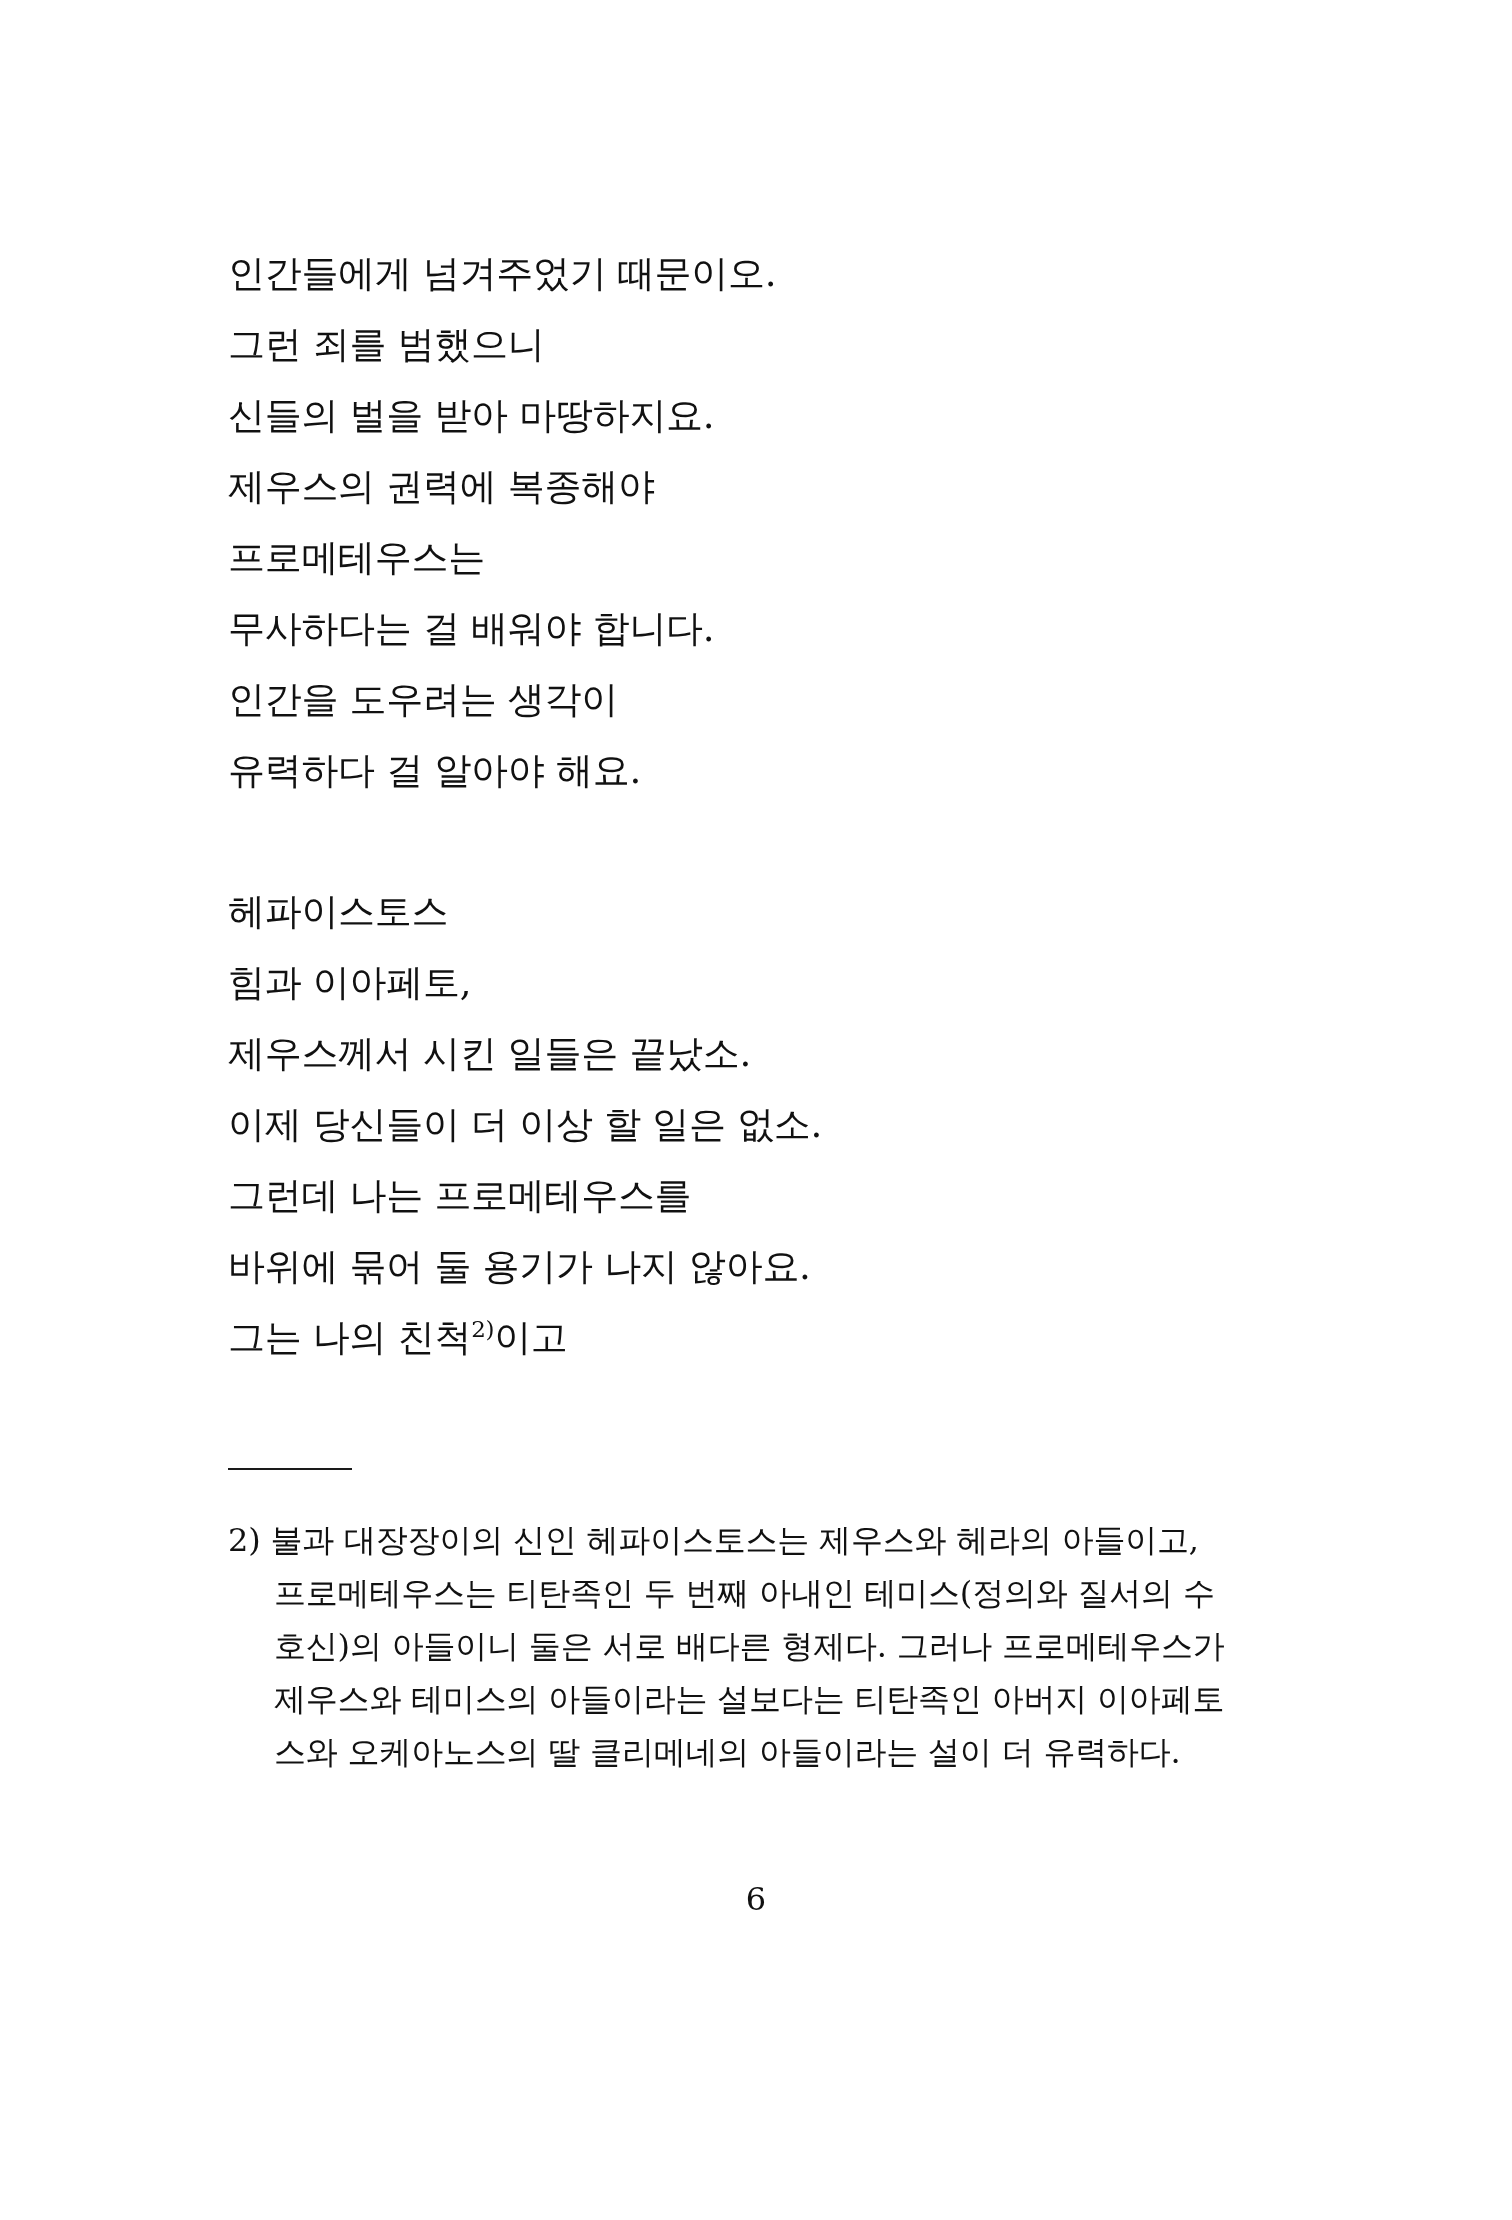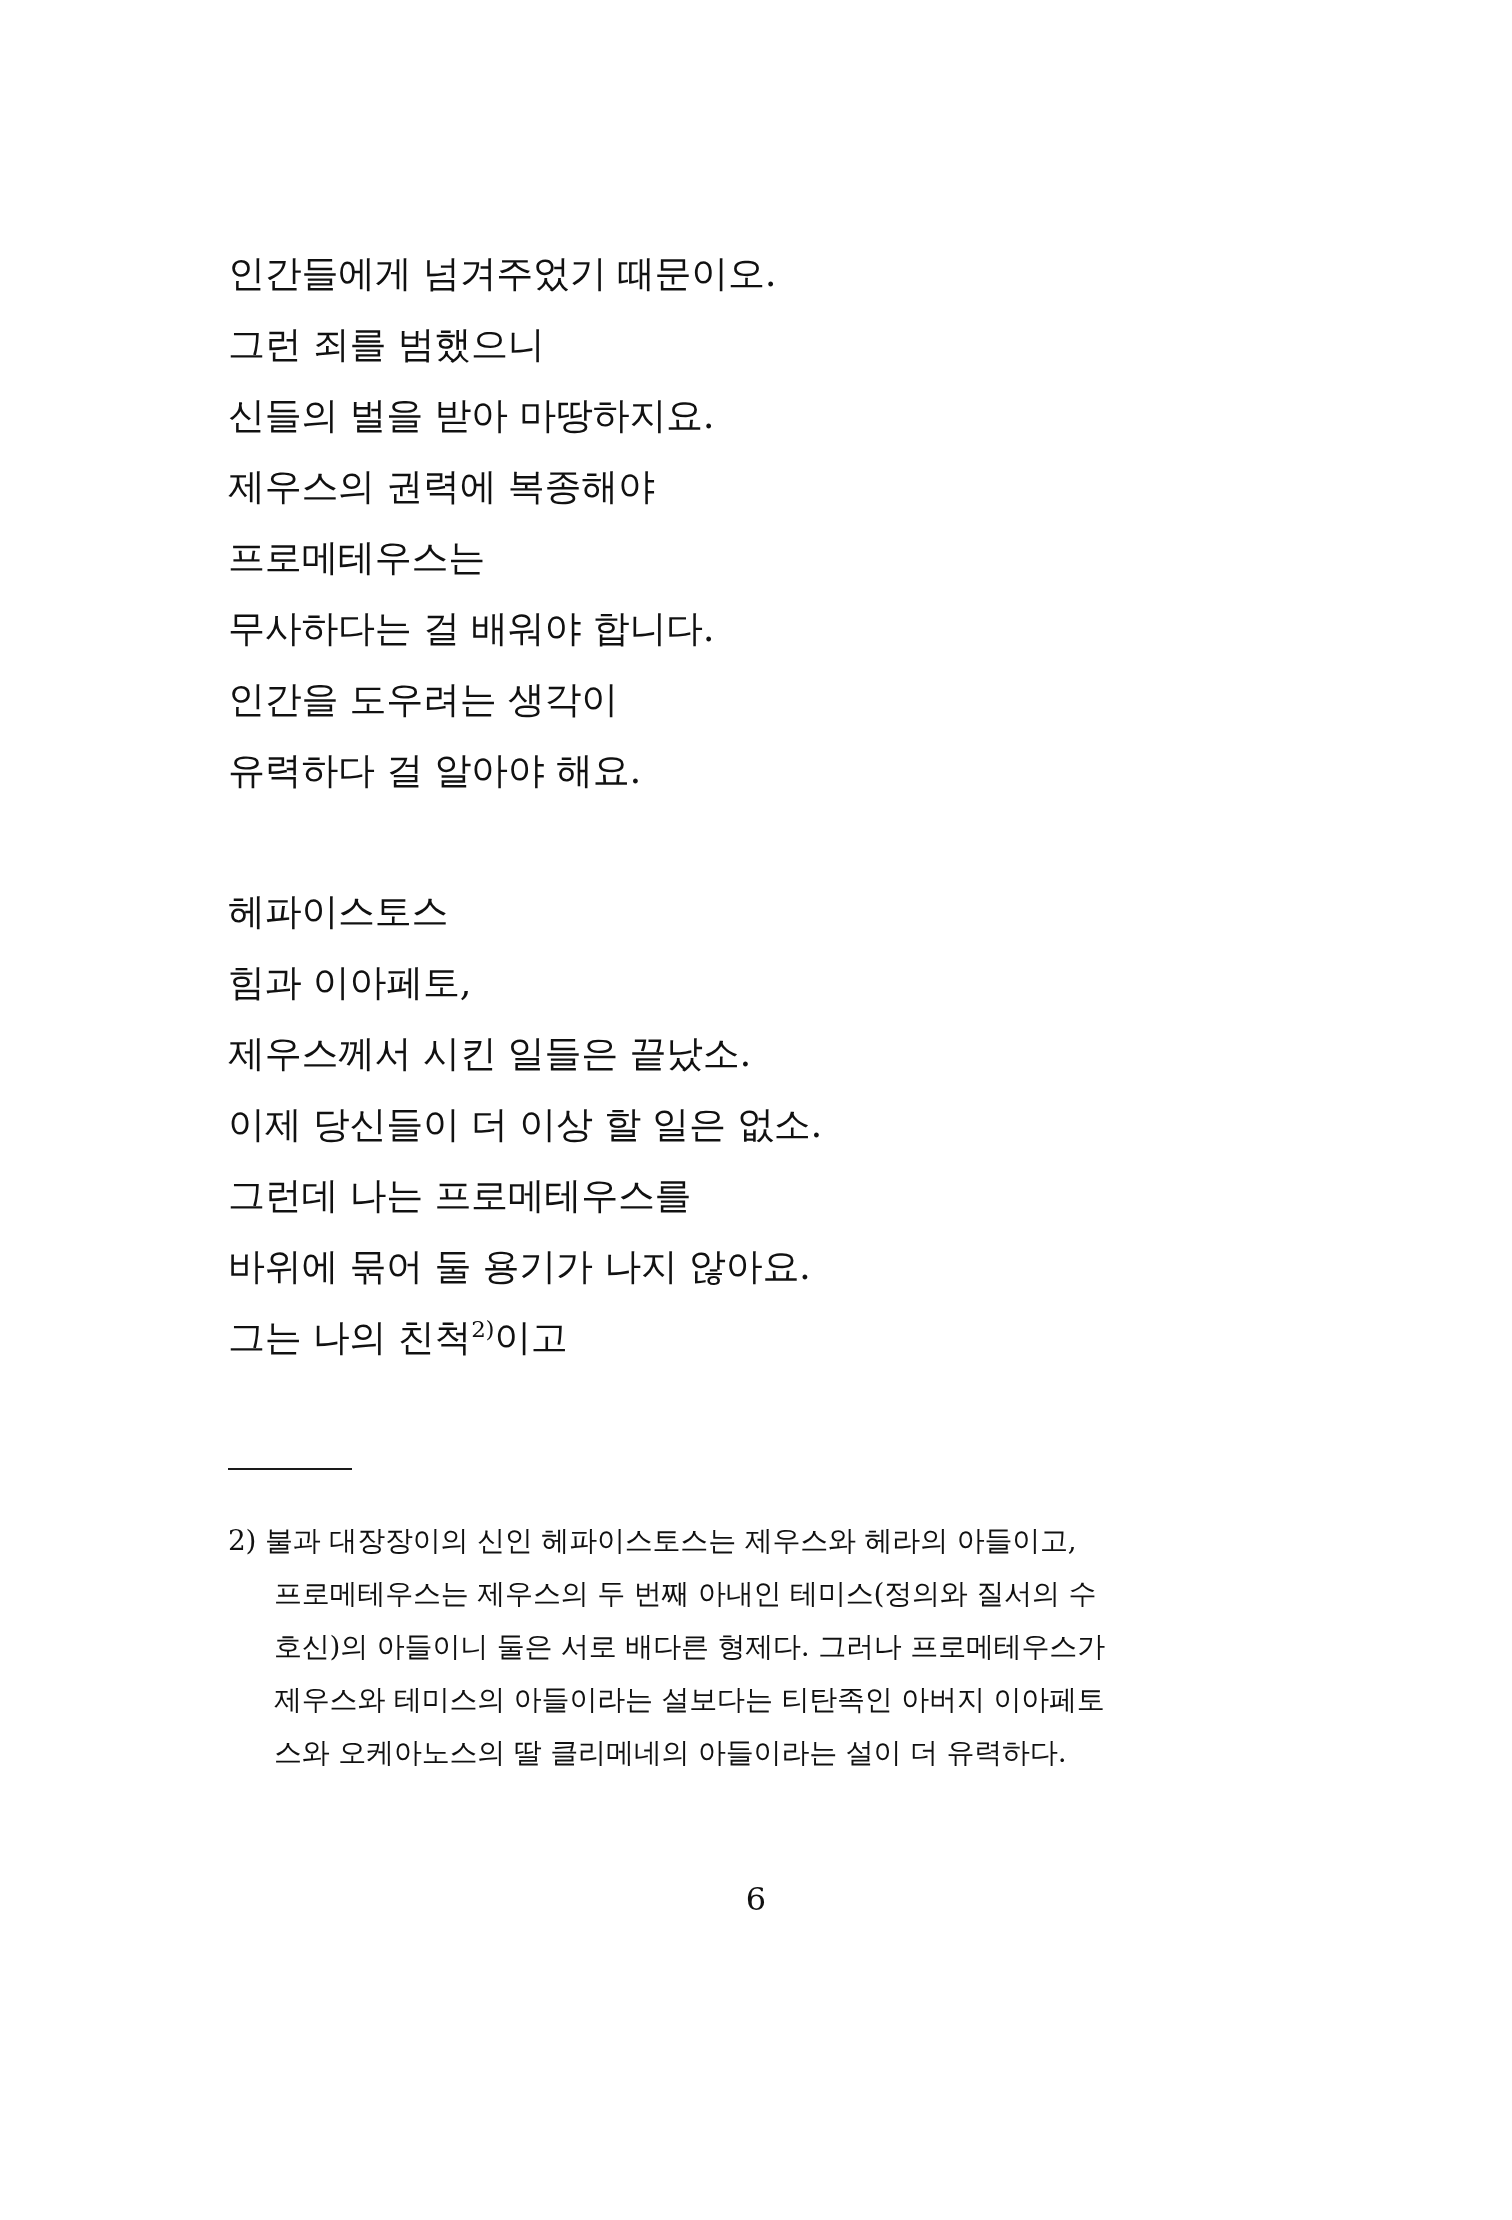--- a/index.html
+++ b/index.html
@@ -57,21 +57,21 @@
     top: 1468px;
     width: 1080px;
   }
   .fn-rule {
     width: 124px;
     height: 0;
     border-top: 2px solid #1a1a1a;
     margin-bottom: 44px;
   }
   .fn-item {
-    font-size: 28px;
+    font-size: 32px;
     line-height: 53px;
     letter-spacing: -0.2px;
     color: #111;
     text-align: justify;
     text-justify: inter-character;
     padding-left: 46px;
     text-indent: -46px;
   }
   .fn-line {
     display: block;
@@ -117,21 +117,21 @@
     <div class="line">바위에 묶어 둘 용기가 나지 않아요.</div>
 
     <div class="line"><span>그는 나의 친척</span><span class="fn-sup">2)</span><span>이고</span></div>
 
   </div>
 
   <div class="footnote-area">
     <div class="fn-rule"></div>
     <div class="fn-item">
       <span class="fn-line">2) 불과 대장장이의 신인 헤파이스토스는 제우스와 헤라의 아들이고,</span>
-      <span class="fn-line indent">프로메테우스는 제우스의 두 번째 아내인 테미스(정의와 질서의 수</span>
+      <span class="fn-line indent">프로메테우스는 티탄족인 두 번째 아내인 테미스(정의와 질서의 수</span>
       <span class="fn-line indent">호신)의 아들이니 둘은 서로 배다른 형제다. 그러나 프로메테우스가</span>
       <span class="fn-line indent">제우스와 테미스의 아들이라는 설보다는 티탄족인 아버지 이아페토</span>
       <span class="fn-line indent">스와 오케아노스의 딸 클리메네의 아들이라는 설이 더 유력하다.</span>
     </div>
   </div>
 
   <div class="page-number">6</div>
 
 </div>
 

